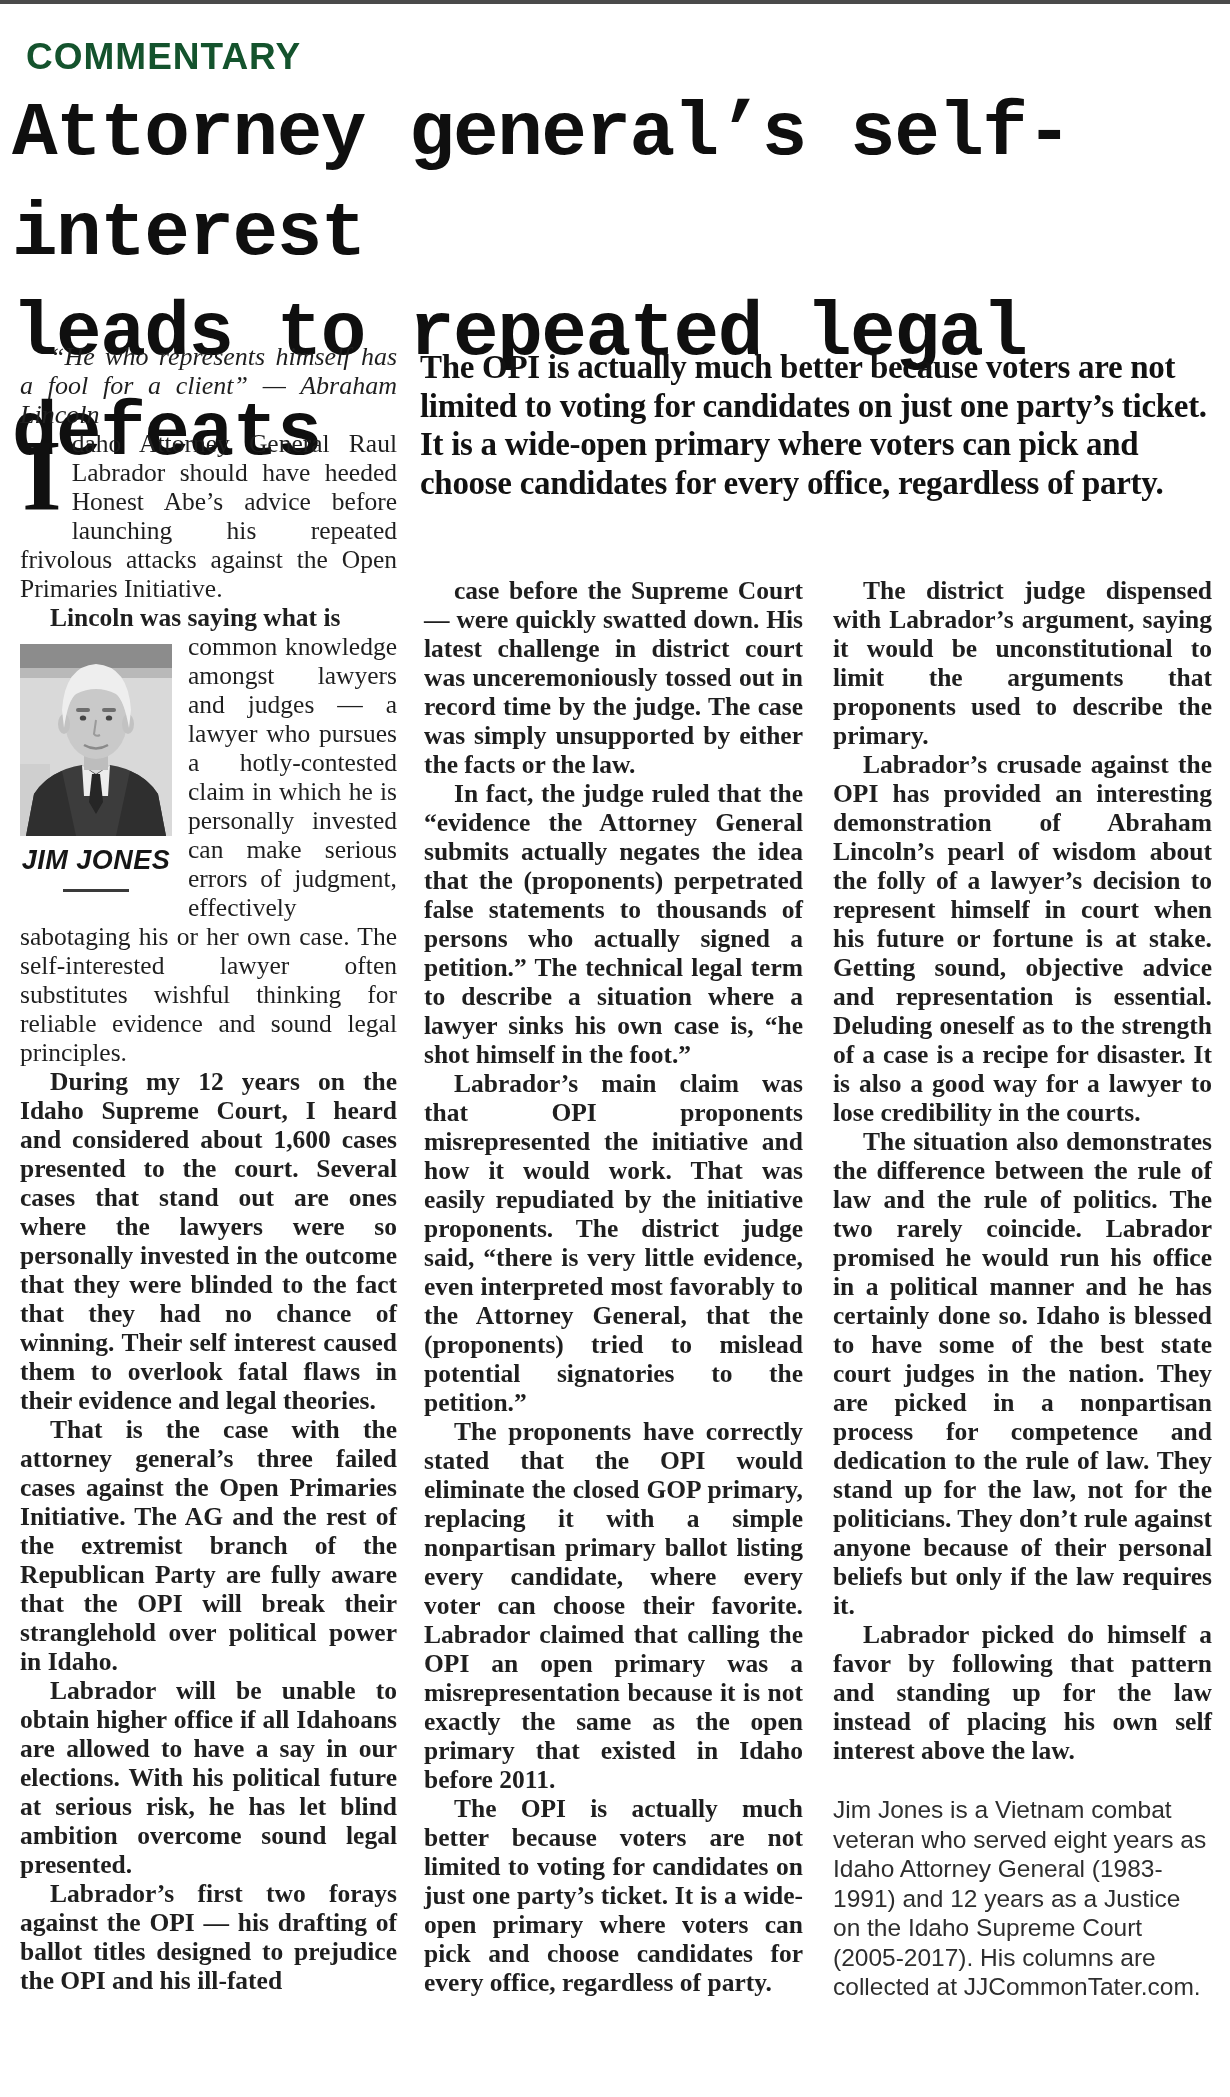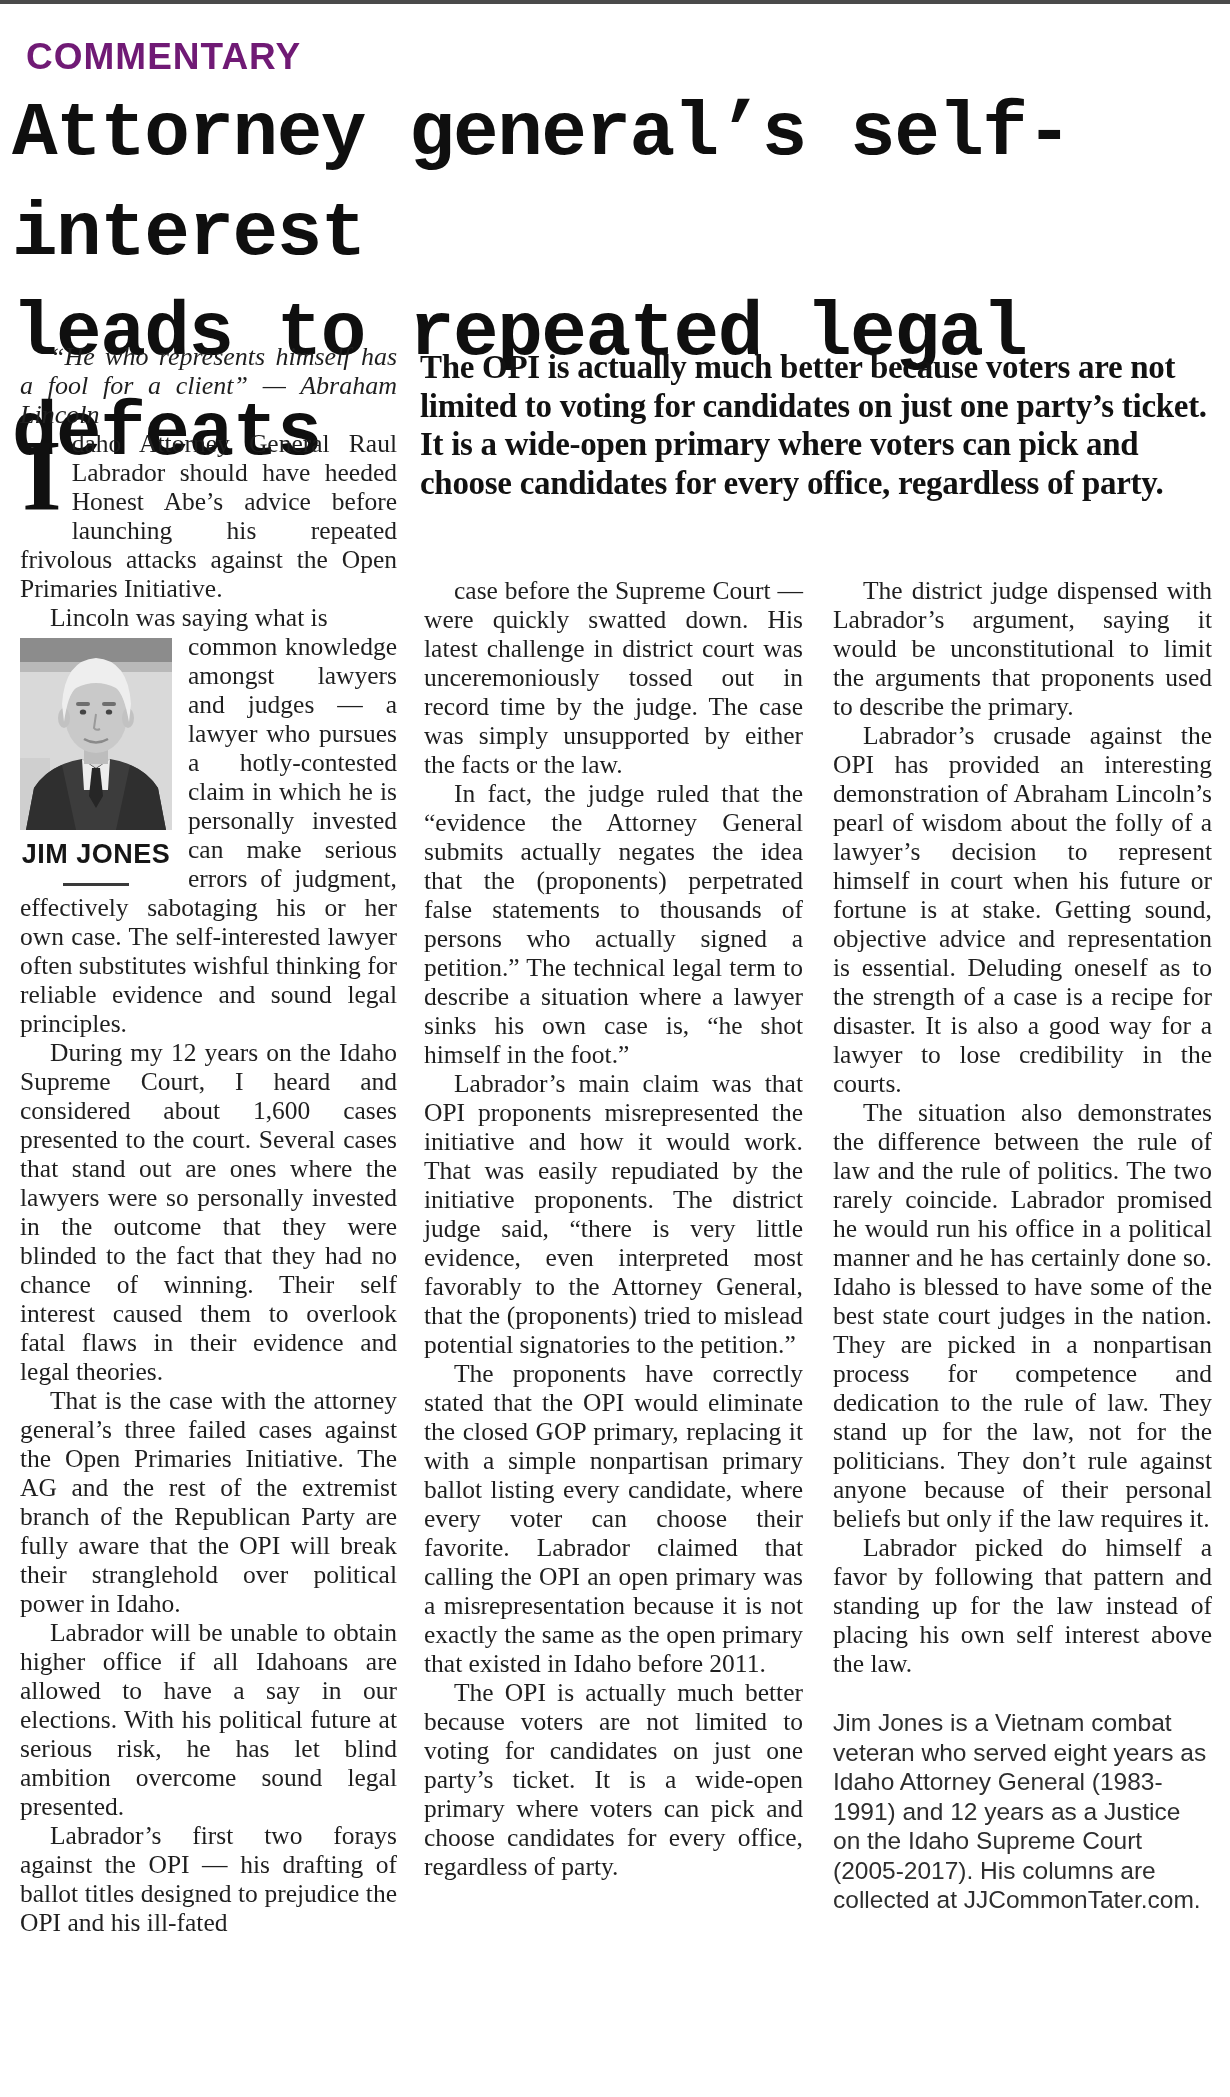--- a/index.html
+++ b/index.html
@@ -13,21 +13,21 @@
     color:var(--text,#1f1f1f);
   }
   .top-rule{
     position:absolute;top:0;left:0;width:100%;height:4px;
     background:var(--rule,#4a4a4a);
   }
   .kicker{
     position:absolute;left:26px;top:36px;
     font-family:"Liberation Sans", sans-serif;
     font-weight:bold;font-size:37px;letter-spacing:1px;
-    color:#701a75;
+    color:#14532d;
   }
   .headline{
     position:absolute;left:12px;top:84px;width:1212px;margin:0;
     font-family:Liberation Mono, monospace;
     font-weight:bold;font-size:76px;line-height:100px;letter-spacing:-1.5px;
     color:#0f0f0f;
   }
   .headline span{display:block;}
   .pullquote{
     position:absolute;left:420px;top:348px;width:802px;
@@ -38,36 +38,36 @@
   .col{
     position:absolute;
     font-size:25.5px;line-height:29px;
     text-align:justify;
     hyphens:auto;-webkit-hyphens:auto;
   }
   .col1{left:20px;top:342px;width:377px;}
   .col2{left:424px;top:576px;width:379px;}
   .col3{left:833px;top:576px;width:379px;}
   .col p{margin:0;padding:0;}
-  .body-para{text-indent:30px;}
+  .body-para{text-indent:30px;font-weight:bold;}
   .opening-quote{
     font-style:italic;text-indent:30px;
     font-size:26px;
   }
   .dropcap-para{text-indent:0;}
   .dropcap{
     float:left;
     font-weight:bold;
     font-size:102px;line-height:78px;
     padding:8px 10px 2px 2px;
     color:#101010;
   }
   .portrait{
     float:left;width:152px;
-    margin:6px 16px 4px 0;padding:0;
+    margin:12px 16px 4px 0;padding:0;font-style:italic;
   }
   .portrait svg{display:block;width:152px;height:192px;}
   .portrait figcaption{
     font-family:"Liberation Sans", sans-serif;
     font-weight:bold;font-size:27px;letter-spacing:0.5px;
     text-align:center;margin-top:10px;color:#161616;
     text-indent:0;
   }
   .caption-rule{
     width:66px;height:3px;background:#3a3a3a;

